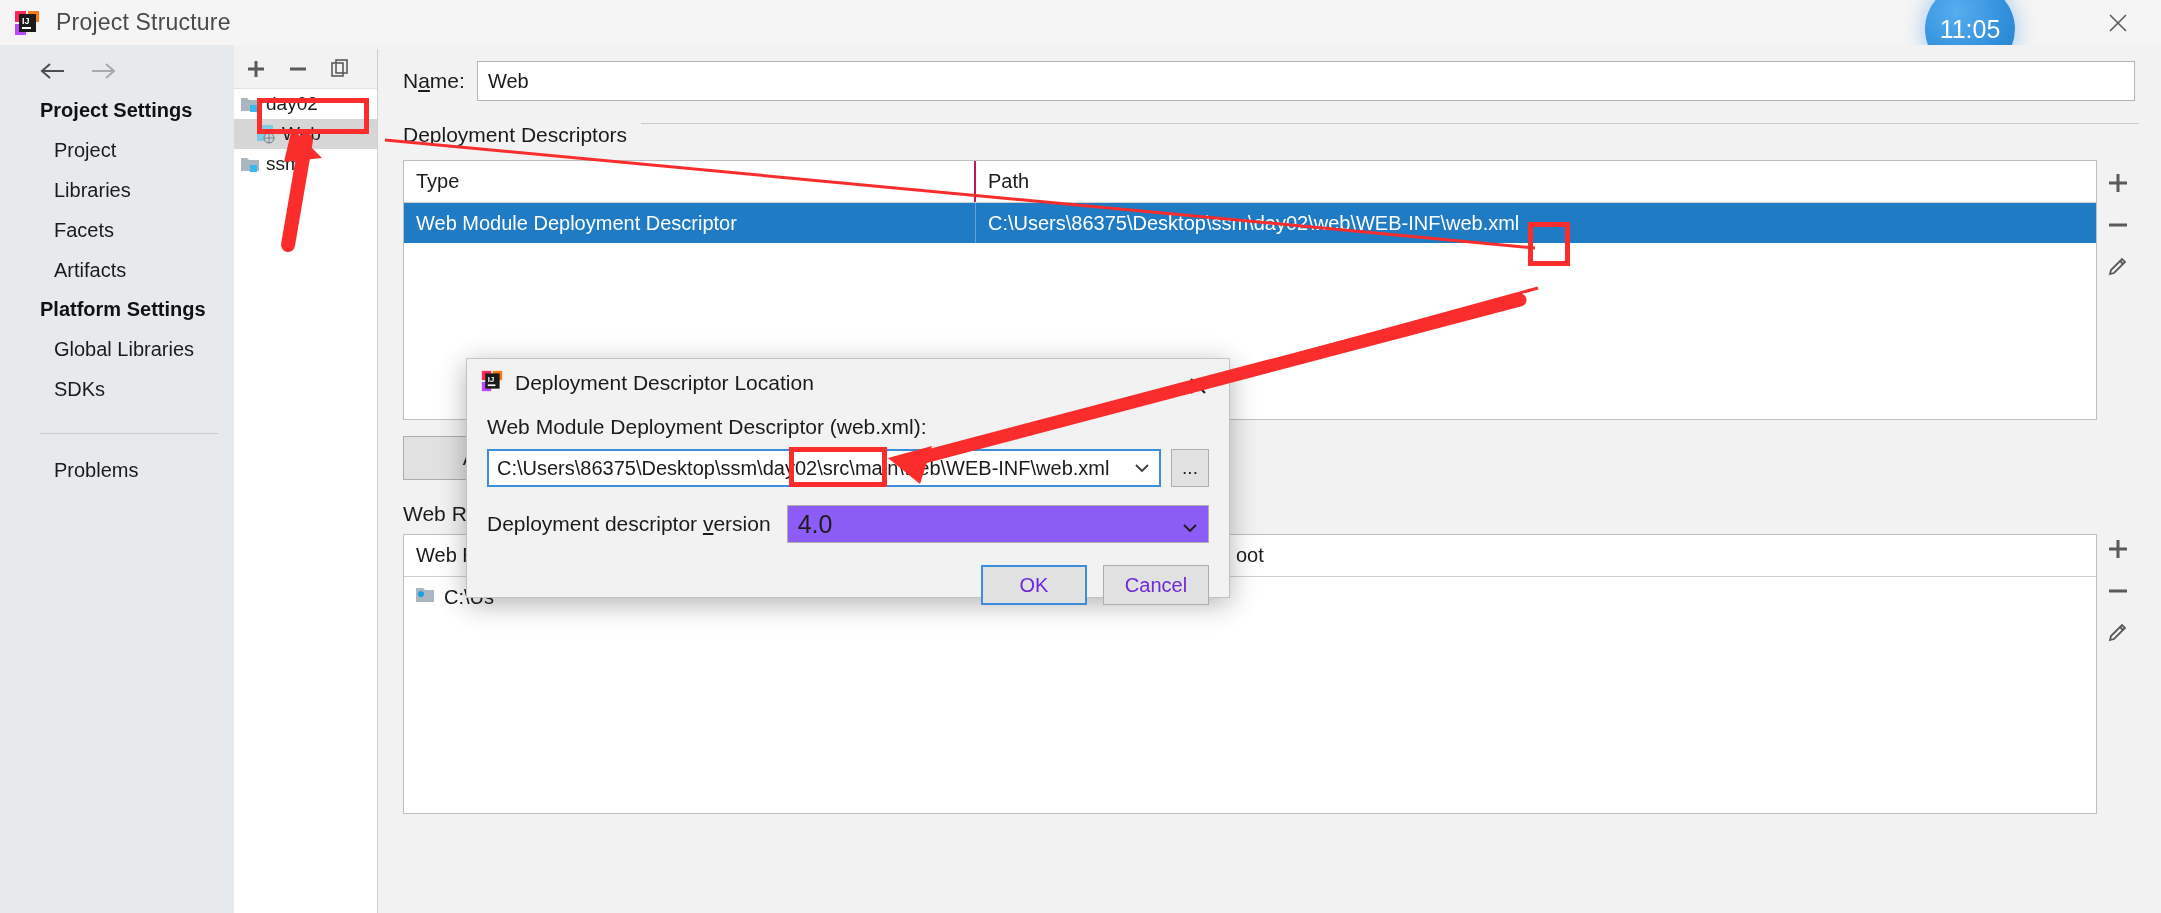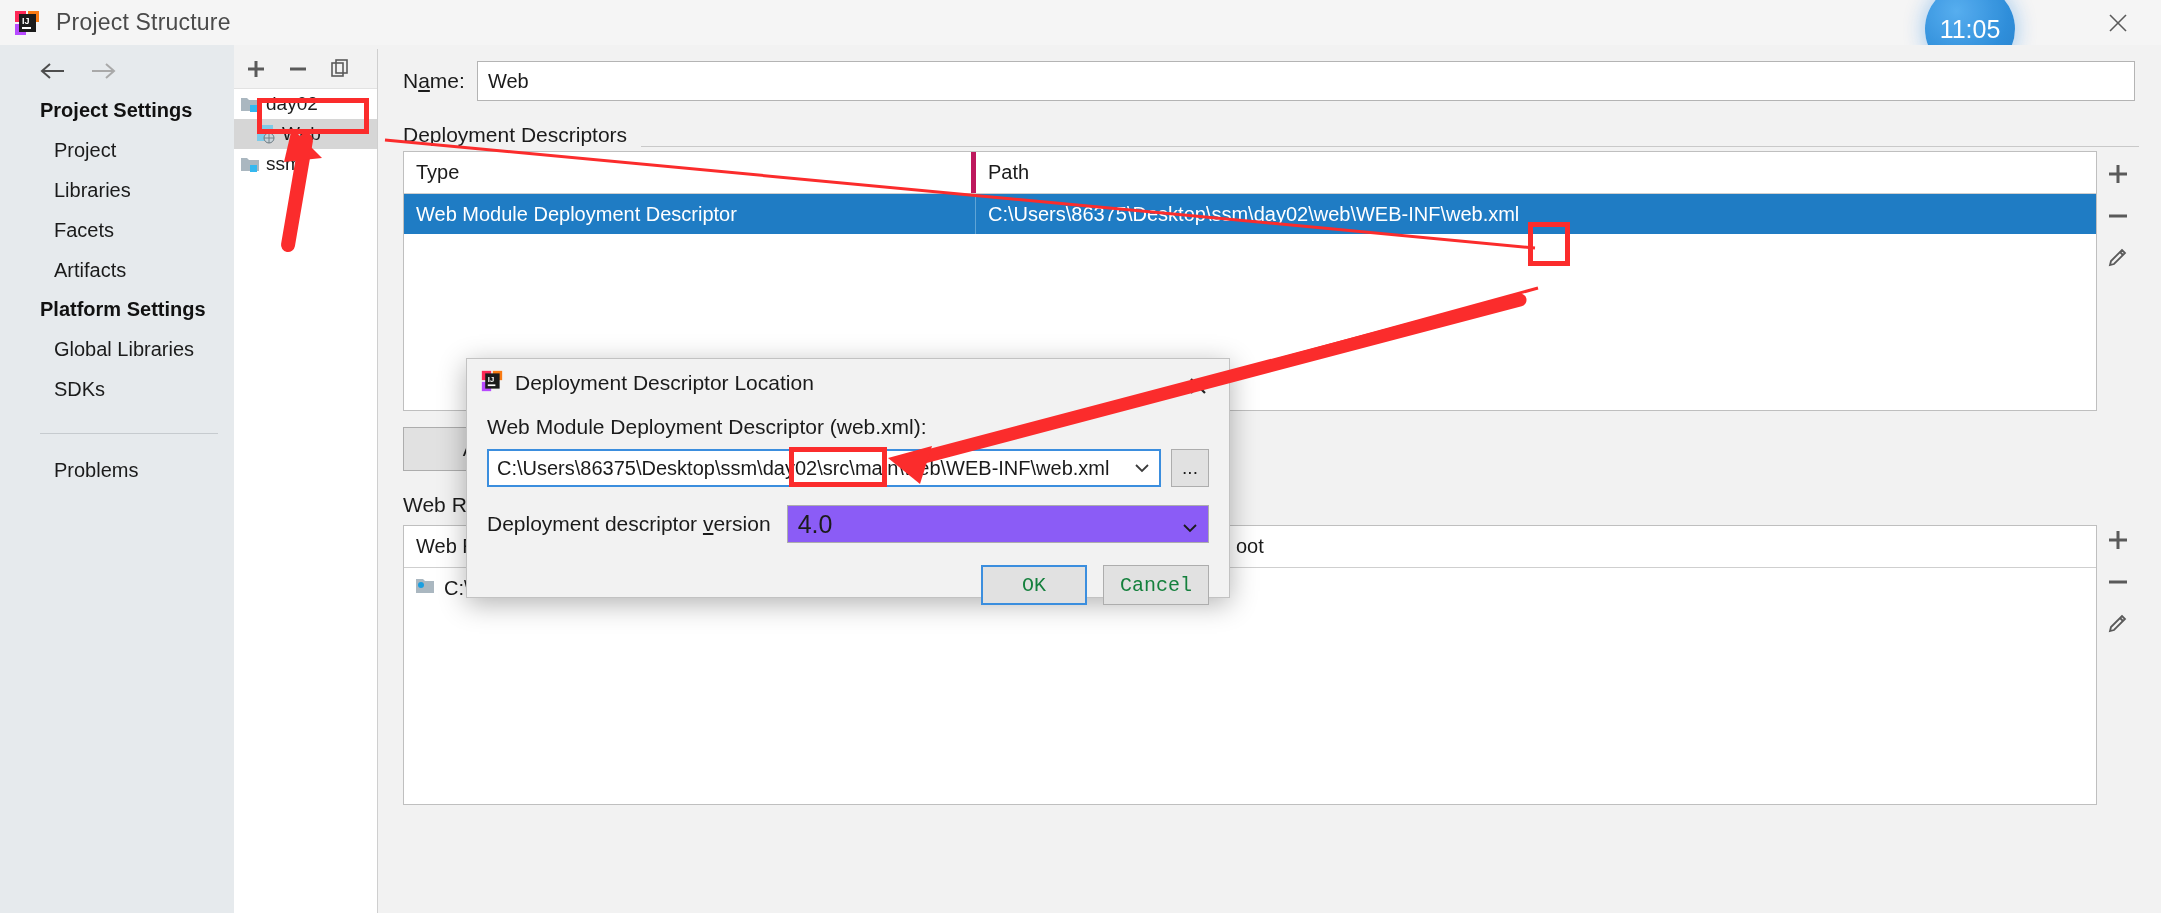--- a/index.html
+++ b/index.html
@@ -152,23 +152,23 @@
     color: #1b1b1b;
     font-family: "Liberation Sans", sans-serif;
     outline: none;
   }
 
   .section {
     margin: 22px 22px 0 22px;
     position: relative;
   }
   .section-legend {
-    display: flex; align-items: flex-end; gap: 14px;
+    display: flex; align-items: flex-start; gap: 14px;
     font-size: 21px; color: #1b1b1b;
-    margin-bottom: 4px;
+    margin-bottom: 13px;
   }
   .legend-line { flex: 1; height: 1px; background: #c9c9c9; }
 
   .table-wrap {
     display: flex;
     align-items: stretch;
   }
   .dd-table {
     flex: 1;
     border: 1px solid #bfbfbf;
@@ -180,21 +180,21 @@
     display: flex;
     height: 42px;
     background: #ffffff;
     border-bottom: 1px solid #cfcfcf;
   }
   .dd-head .th {
     font-size: 20px; color: #1b1b1b;
     display: flex; align-items: center;
     padding-left: 12px;
   }
-  .dd-head .th.type { width: 572px; border-right: 5px solid #be185d; }
+  .dd-head .th.type { width: 572px; border-right: 2px solid #be185d; }
   .dd-head .th.path { flex: 1; }
   .dd-row {
     display: flex;
     height: 40px;
     background: #1f7cc4;
     color: #ffffff;
   }
   .dd-row .td {
     font-size: 20px;
     display: flex; align-items: center;
@@ -330,24 +330,24 @@
   }
   .modal-buttons {
     display: flex; justify-content: flex-end;
     gap: 16px;
     padding: 22px 20px 0 20px;
   }
   .mbtn {
     min-width: 106px; height: 40px;
     border: 1px solid #adadad;
     background: #e1e1e1;
-    font-size: 20px; color: #15803d;
-    display: flex; align-items: center; justify-content: center;
-    cursor: pointer;
-    font-family: Liberation Mono, monospace;
+    font-size: 20px; color: #6d28d9;
+    display: flex; align-items: center; justify-content: center;
+    cursor: pointer;
+    font-family: Liberation Sans, sans-serif;
   }
   .mbtn.primary { border: 2px solid #3b8ede; }
 
   
   .anno { position: absolute; z-index: 60; pointer-events: none; }
   .rect-web  { left: 257px; top: 98px;  width: 112px; height: 36px; border: 5px solid #fb2c2c; }
   .rect-pencil { left: 1528px; top: 222px; width: 42px; height: 44px; border: 5px solid #fb2c2c; }
   .rect-src  { left: 789px; top: 447px; width: 98px; height: 40px; border: 5px solid #fb2c2c; }
   .anno-svg { position:absolute; left:0; top:0; width:2161px; height:913px; z-index:55; pointer-events:none; }
 </style>

